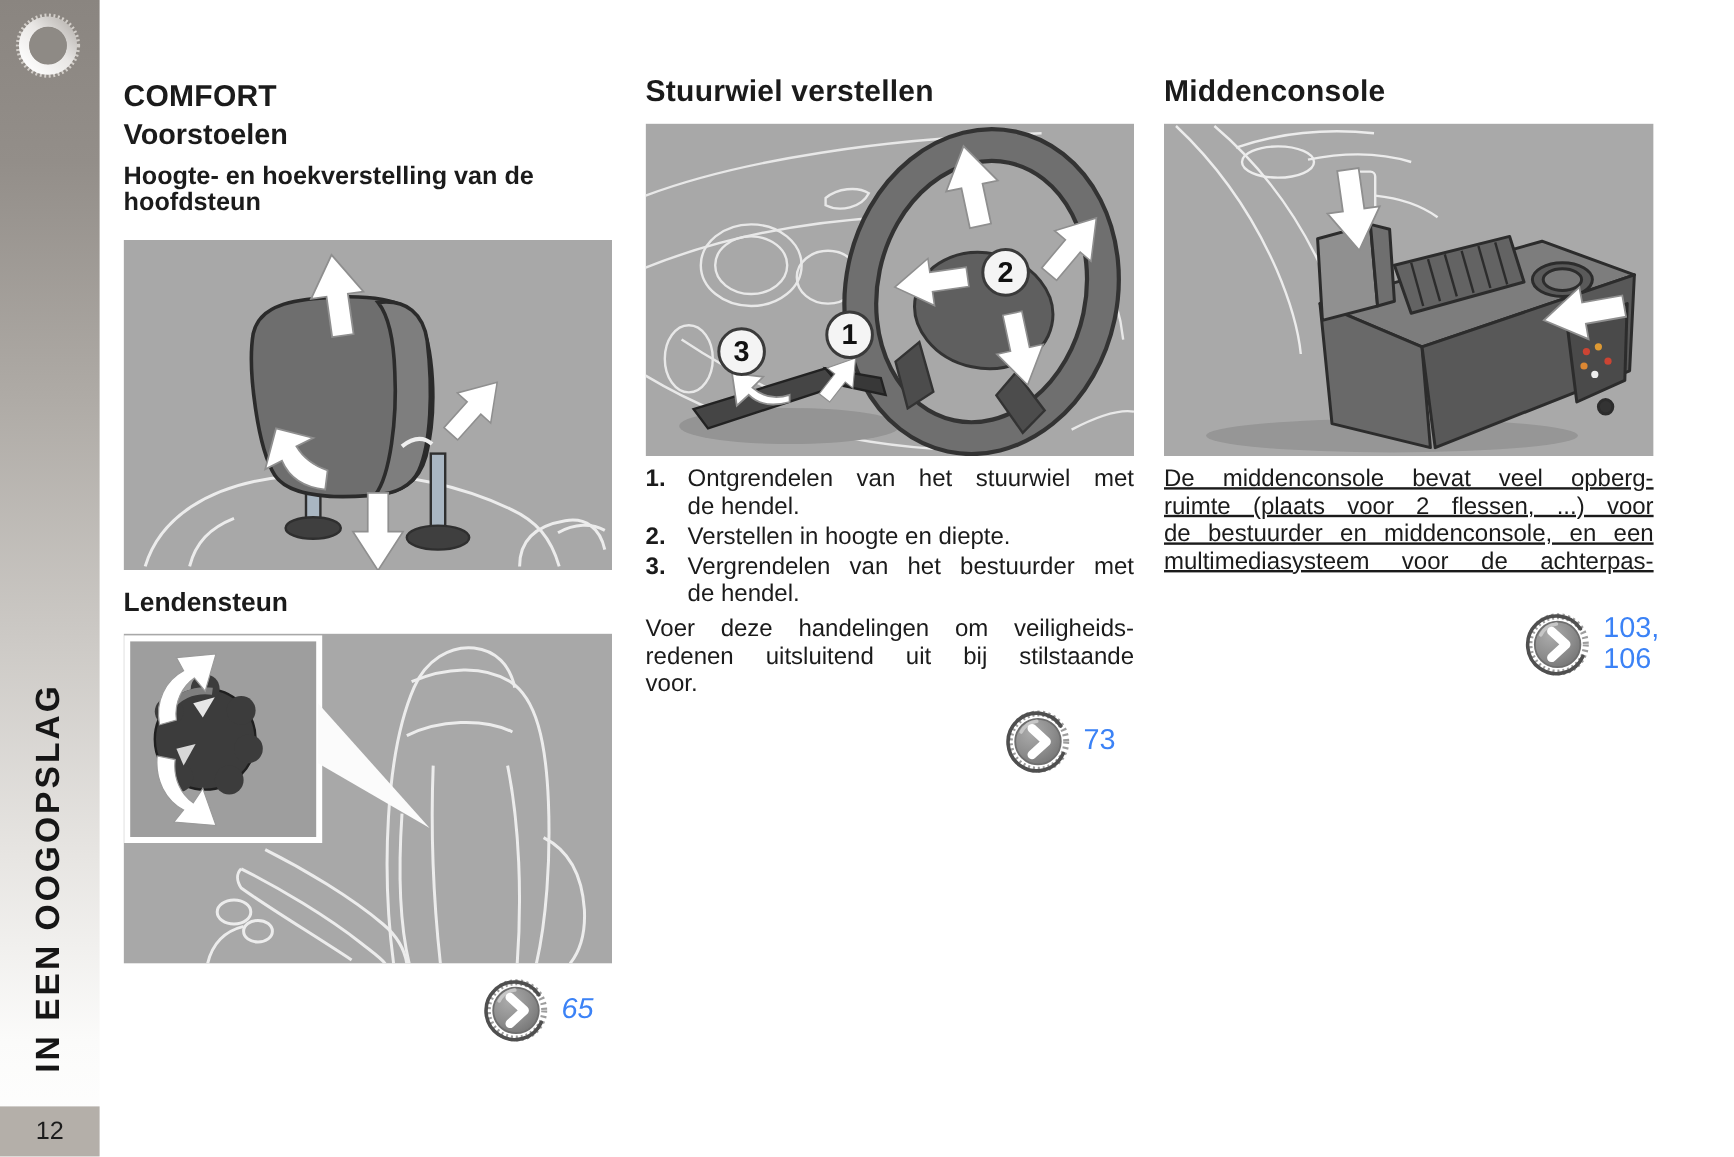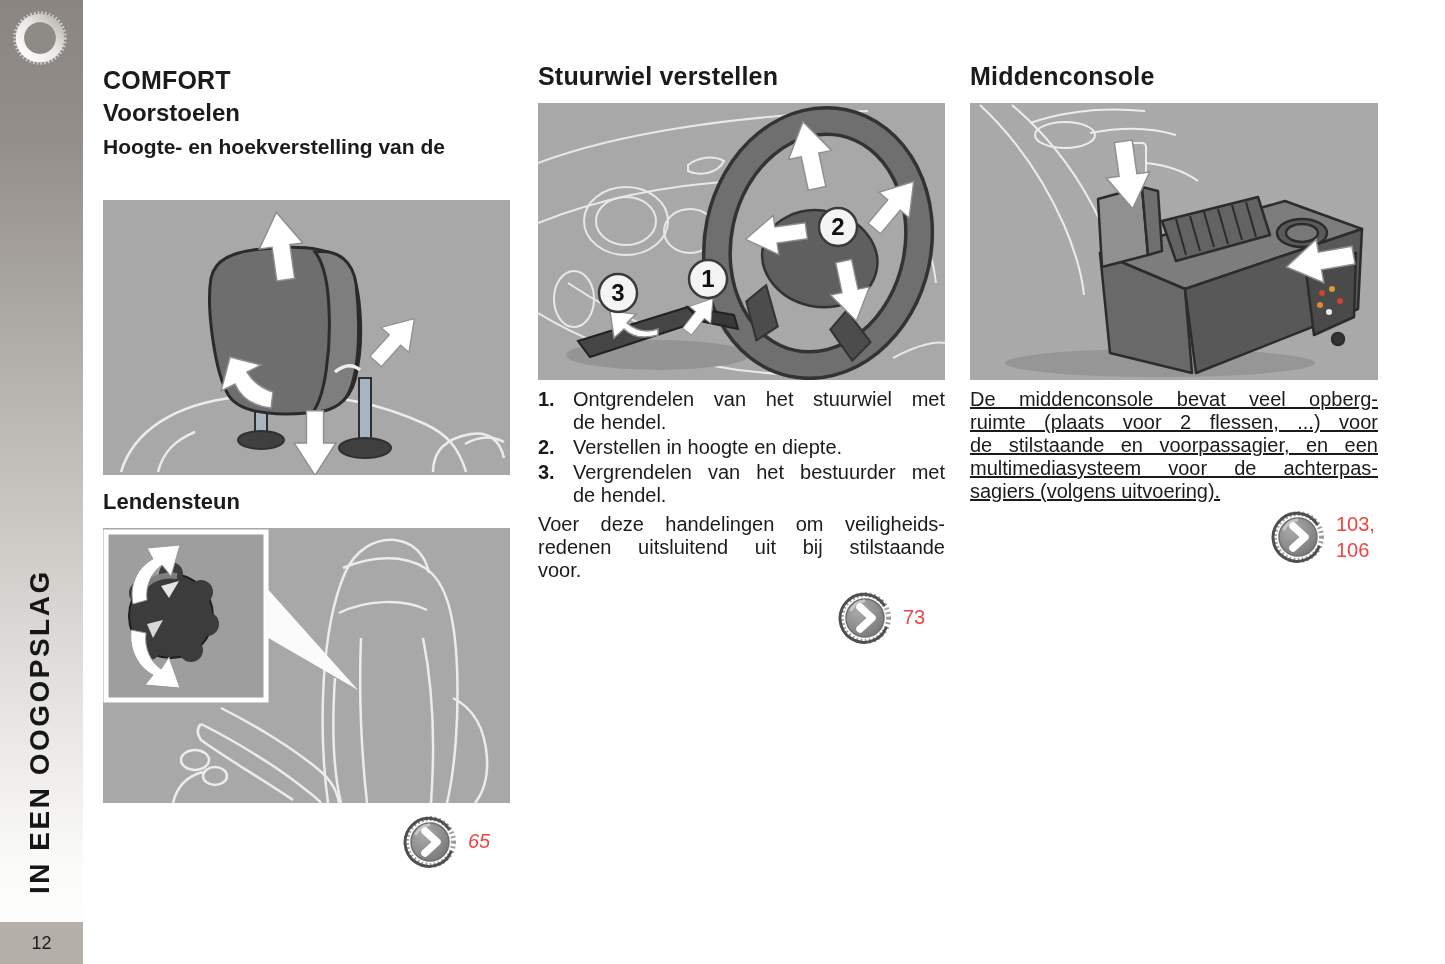--- a/index.html
+++ b/index.html
@@ -6,39 +6,39 @@
   #page{position:relative;width:1445px;height:964px;background:#ffffff;overflow:hidden;
         font-family:"Liberation Sans",sans-serif;color:#1b1b1b;}
   
   .sidebar{position:absolute;left:0;top:0;width:83px;height:964px;
            background:linear-gradient(to bottom,#8a8580 0%,#938e89 14%,#aeaaa5 34%,
                       #ccc9c5 55%,#e7e5e2 74%,#fbfbfa 90%,#ffffff 100%);}
   .logo{position:absolute;left:11px;top:9px;}
   .vtext{position:absolute;left:24px;top:894px;transform-origin:0 0;transform:rotate(-90deg);
          font-size:28px;font-weight:bold;letter-spacing:2.5px;white-space:nowrap;color:#161616;}
   .pagebox{position:absolute;left:0;top:922px;width:83px;height:42px;background:#b4afa9;
-           display:flex;align-items:center;justify-content:center;font-size:18px;color:#1c1c1c;}
+           display:flex;align-items:center;justify-content:center;font-size:21px;color:#1c1c1c;}
   
   .col{position:absolute;top:0;}
   #col1{left:103px;width:407px;}
   #col2{left:538px;width:407px;}
   #col3{left:970px;width:408px;}
   .h-main{position:absolute;font-size:25px;font-weight:bold;letter-spacing:.2px;margin:0;}
   .h-sub{position:absolute;font-size:24px;font-weight:bold;margin:0;}
   .h-small{position:absolute;font-size:21px;font-weight:bold;line-height:22px;margin:0;}
   .h-small span{display:block;}
   .fig{position:absolute;left:0;}
   .bodytext{position:absolute;left:0;width:100%;font-size:20px;line-height:23px;}
   .jl{display:block;text-align:justify;text-align-last:justify;}
   .ll{display:block;text-align:left;}
   .li{display:flex;margin-bottom:2px;}
   .num{width:35px;font-weight:bold;flex:none;}
   .libody{flex:1;min-width:0;}
   .refrow{position:absolute;display:flex;align-items:flex-start;}
-  .reflabel{font-size:20px;line-height:26px;margin-left:11px;margin-top:1px;color:#ef4444;}
+  .reflabel{font-size:24px;line-height:26px;margin-left:11px;margin-top:1px;color:#3b82f6;}
 </style>
 </head>
 <body>
 
 <svg width="0" height="0" style="position:absolute">
   <defs>
     <radialGradient id="rg" cx="35%" cy="30%" r="80%">
       <stop offset="0%" stop-color="#ababab"></stop>
         <stop offset="60%" stop-color="#8d8d8d"></stop>
       <stop offset="100%" stop-color="#747474"></stop>
@@ -73,20 +73,21 @@
   </div>
   <div class="pagebox">
     <span>12</span>
   </div>
 
   <div id="col1" class="col">
     <h1 class="h-main" style="top:66px;">COMFORT</h1>
     <h2 class="h-sub" style="top:99px;">Voorstoelen</h2>
     <h3 class="h-small" style="top:136px;">
         <span>Hoogte- en hoekverstelling van de</span>
+        <span>hoofdsteun</span>
       </h3>
 
     <svg class="fig" style="top:200px;" width="407" height="275" viewBox="0 0 407 275">
       <rect width="407" height="275" fill="#a8a8a8"></rect>
       <g fill="none" stroke="#ececec" stroke-width="2.5">
         <path d="M18,272 C30,232 70,204 135,197 C200,190 262,196 322,224 C344,234 356,248 363,272"></path>
         <path d="M330,272 C330,250 344,238 368,234 C385,231 397,240 401,258"></path>
         <path d="M362,244 C376,236 390,236 401,242"></path>
         <path d="M55,272 C60,252 72,240 92,232"></path>
       </g>
@@ -283,23 +284,22 @@
       </g>
       <g fill="#ffffff" stroke="#8f8f8f" stroke-width="1.5">
         <polygon transform="translate(158,72) rotate(172)" points="-9,34 -9,0 -22,0 0,-34 22,0 9,0 9,34"></polygon>
         <polygon transform="translate(350,158) rotate(-100)" points="-9,34 -9,0 -22,0 0,-34 22,0 9,0 9,34"></polygon>
       </g>
     </svg>
 
     <div class="bodytext" style="top:388px;text-decoration:underline;">
       <span class="jl">De middenconsole bevat veel opberg-</span>
       <span class="jl">ruimte (plaats voor 2 flessen, ...) voor</span>
-      <span class="jl">de stilstaande en voorpassagier, en een</span>
+      <span class="jl">de bestuurder en middenconsole, en een</span>
       <span class="jl">multimediasysteem voor de achterpas-</span>
-      <span class="ll">sagiers (volgens uitvoering).</span>
     </div>
 
     <div class="refrow" style="top:510px;left:301px;">
       <svg width="54" height="54">
           <use href="#refknob"></use>
         </svg>
       <div class="reflabel">
         <span class="ll">103,</span>
         <span class="ll">106</span>
       </div>

